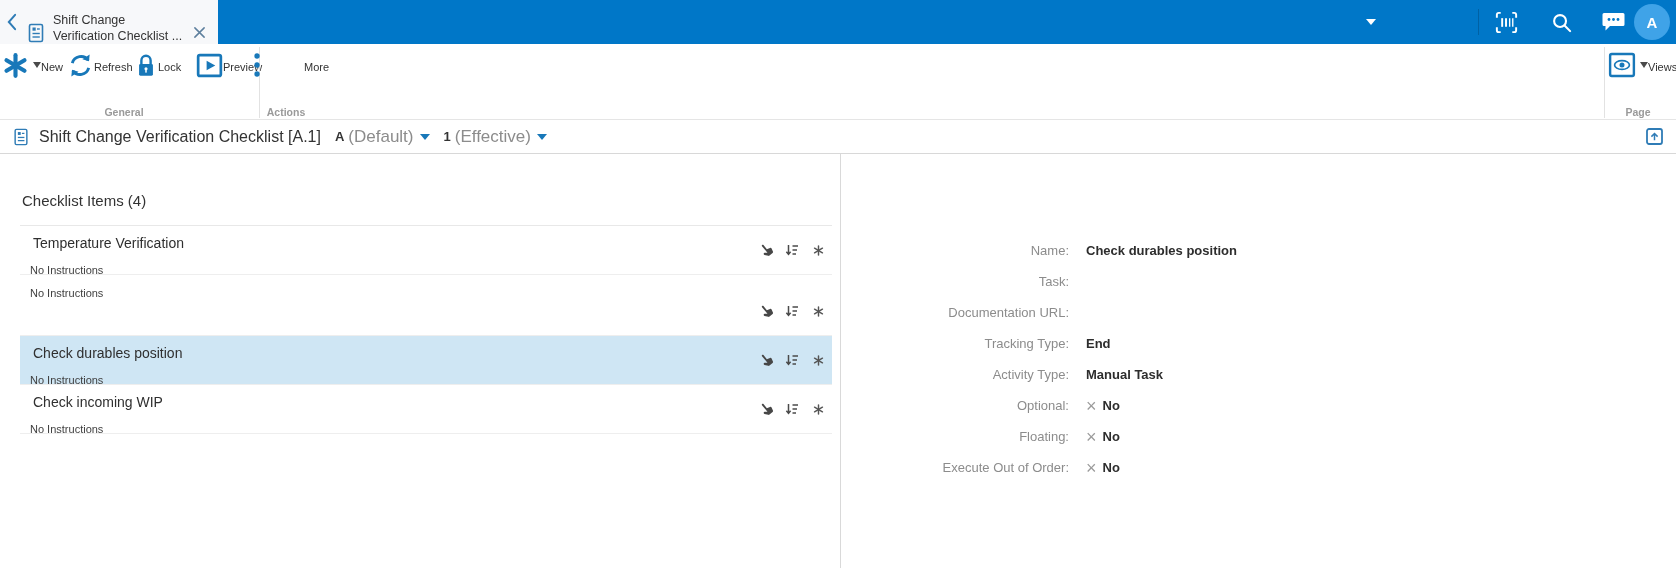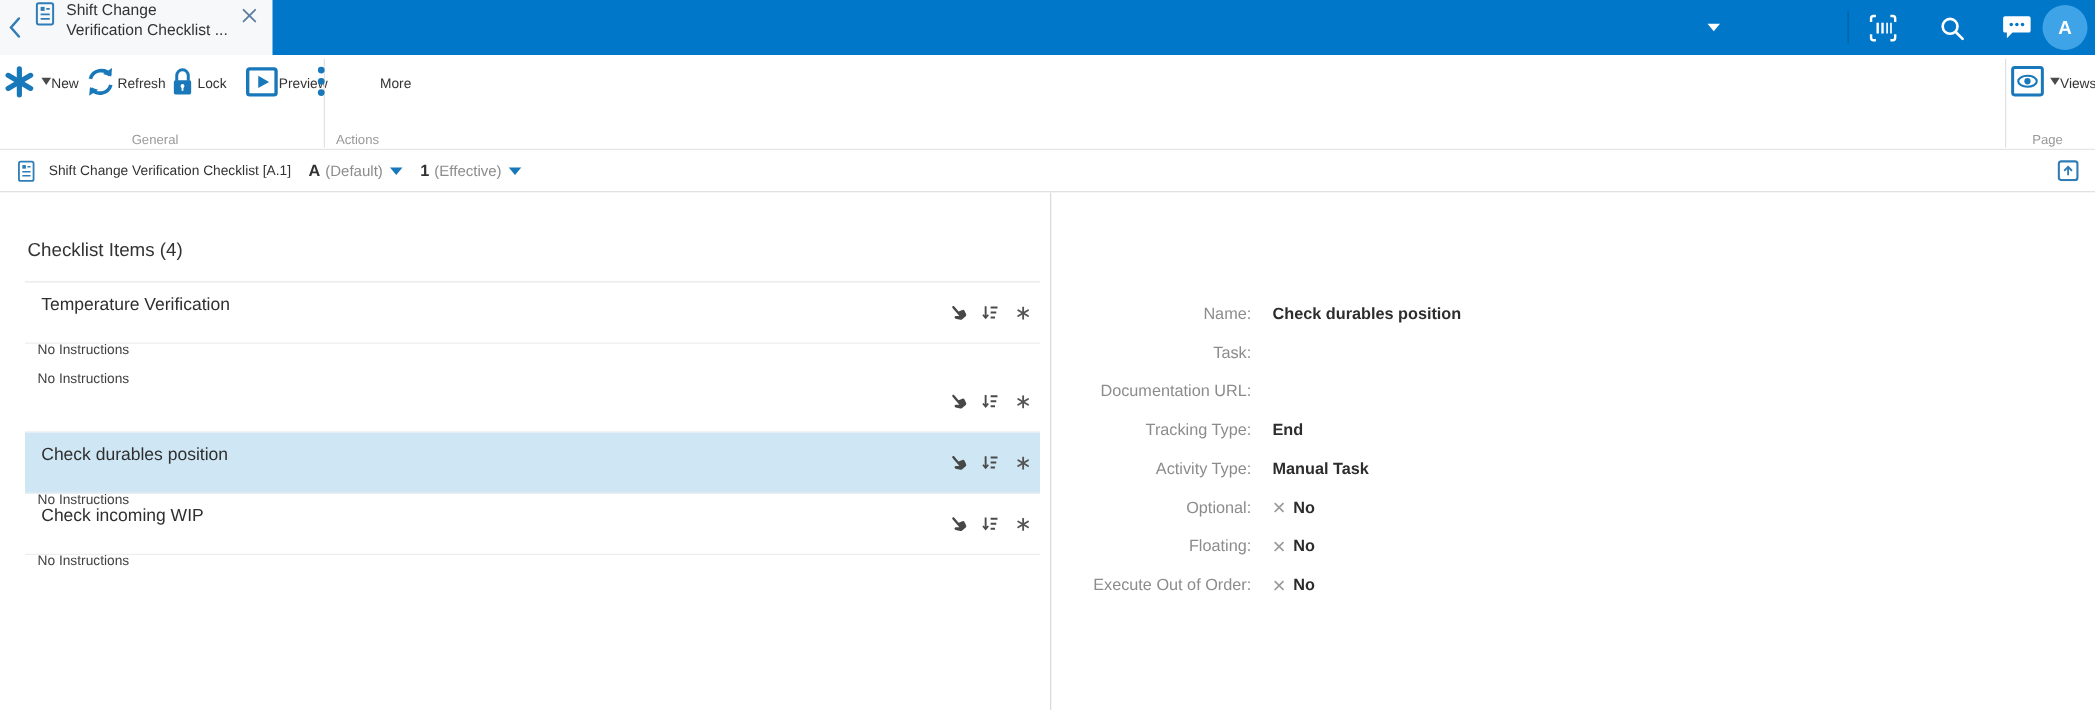--- a/index.html
+++ b/index.html
@@ -2,73 +2,73 @@
 <html><head>
 <meta charset="utf-8">
 <style>
   * { margin:0; padding:0; box-sizing:border-box; }
   html,body { width:1676px; height:568px; overflow:hidden; background:#fff;
     font-family:"Liberation Sans", sans-serif; }
 
   
   #topbar { position:absolute; left:0; top:0; width:1676px; height:44px; background:#0077c8; }
   #tab { position:absolute; left:0; top:0; width:218px; height:44px; background:#f7f8fa;
-         display:flex; align-items:flex-start; }
+         display:flex; align-items:flex-end; }
   #back-btn { width:22px; height:44px; display:flex; align-items:center; justify-content:center; cursor:pointer; }
   #tab-icon { margin-left:4px; display:flex; }
   #tab-title { margin-left:7px; width:132px; font-size:12.5px; line-height:16px; color:#333; }
   #tab-close { margin-left:2px; width:24px; height:24px; display:flex; align-items:center; justify-content:center; cursor:pointer; }
   .tb-icon { position:absolute; top:0; height:44px; display:flex; align-items:center; justify-content:center; cursor:pointer; }
   .tb-divider { position:absolute; top:9px; width:1px; height:26px; background:rgba(0,0,0,.18); }
   #avatar { position:absolute; left:1634px; top:4px; width:36px; height:36px; border-radius:50%;
             background:#3fa3e8; color:#fff; font-size:15px; font-weight:700;
             display:flex; align-items:center; justify-content:center; cursor:pointer; }
 
   
   #ribbon { position:absolute; left:0; top:44px; width:1676px; height:76px; background:#fff;
             border-bottom:1px solid #e5e5e5; }
   .rbtn { position:absolute; top:5px; width:60px; display:flex; flex-direction:row; align-items:center; cursor:pointer; }
   .rbtn .icn { height:32px; display:flex; align-items:center; justify-content:center; gap:4px; }
   .rbtn .lbl { margin-top:4px; font-size:11px; color:#333; white-space:nowrap; }
   .grp-divider { position:absolute; top:3px; width:1px; height:71px; background:#e2e2e2; }
-  .grp-label { position:absolute; top:62px; transform:translateX(-50%); font-size:10.5px; color:#9a9a9a; }
+  .grp-label { position:absolute; top:62px; transform:translateX(-50%); font-size:10.5px; color:#9a9a9a;font-weight:bold; }
 
   
   #crumbbar { position:absolute; left:0; top:120px; width:1676px; height:34px; background:#fff;
               border-bottom:1px solid #d8d8d8; display:flex; align-items:center; }
   #crumb-icon { margin-left:12px; display:flex; }
-  #crumb-title { margin-left:9px; font-size:11px; color:#333;text-align:center; }
+  #crumb-title { margin-left:9px; font-size:16px; color:#333;text-align:center; }
   .ver-group { display:flex; align-items:center; margin-left:14px; cursor:pointer; }
   .ver-val { font-size:13px; font-weight:700; color:#333; }
-  .ver-qual { font-size:12px; color:#8c8c8c; margin-left:4px; }
+  .ver-qual { font-size:17px; color:#8c8c8c; margin-left:4px; }
   .caret-blue { width:0; height:0; border-left:5px solid transparent; border-right:5px solid transparent;
                 border-top:6px solid #1878b9; margin-left:6px; }
   #collapse-btn { position:absolute; left:1646px; top:8px; cursor:pointer; display:flex; }
 
   
   #content { position:absolute; left:0; top:154px; width:1676px; height:414px; background:#fff; }
   #panel-divider { position:absolute; left:840px; top:0; width:1px; height:414px; background:#d9d9d9; }
 
   #list-header { position:absolute; left:22px; top:38px; font-size:15px; color:#333; }
   #list { position:absolute; left:20px; top:71px; width:812px; border-top:1px solid #e8e8e8; }
   .row { position:relative; height:49px; border-bottom:1px solid #eeeeee; cursor:pointer; }
   .row.selected { background:#cfe6f4; }
   .row-title { padding:9px 0 0 13px; font-size:14px; line-height:17px; color:#2f2f2f; }
-  .row-sub { padding-left:10px; margin-top:22px; font-size:11px; line-height:12px; color:#3f3f3f; }
+  .row-sub { padding-left:10px; margin-top:12px; font-size:11px; line-height:12px; color:#3f3f3f; }
   .row-icons { position:absolute; right:6px; top:50%; transform:translateY(-50%);
                display:flex; align-items:center; gap:10px; }
   .ricon { display:flex; align-items:center; justify-content:center; width:16px; height:16px; cursor:pointer; }
 
   #tabs { position:absolute; left:848px; top:36px; width:808px; height:35px;
           border-bottom:1px solid #dcdcdc; display:flex; }
   .dtab { padding:0 17px; line-height:33px; font-size:12px; letter-spacing:.5px; font-weight:700; cursor:pointer; }
   .dtab.active { color:#1878b9; border-bottom:3px solid #1d5878; }
   .dtab.inactive { color:#5c6670; }
 
-  #fields { position:absolute; left:804px; top:81px; }
+  #fields { position:absolute; left:872px; top:81px; }
   .frow { display:flex; align-items:center; height:31px; }
   .flabel { width:197px; text-align:right; font-size:13px; color:#8c8c8c; }
   .fvalue { margin-left:17px; font-size:13px; font-weight:600; color:#2d2d2d;
             display:flex; align-items:center; gap:6px; }
   .xmark { font-size:18px; font-weight:400; color:#9b9b9b; line-height:14px; }
 </style>
 </head>
 <body>
 
 <div id="topbar">

